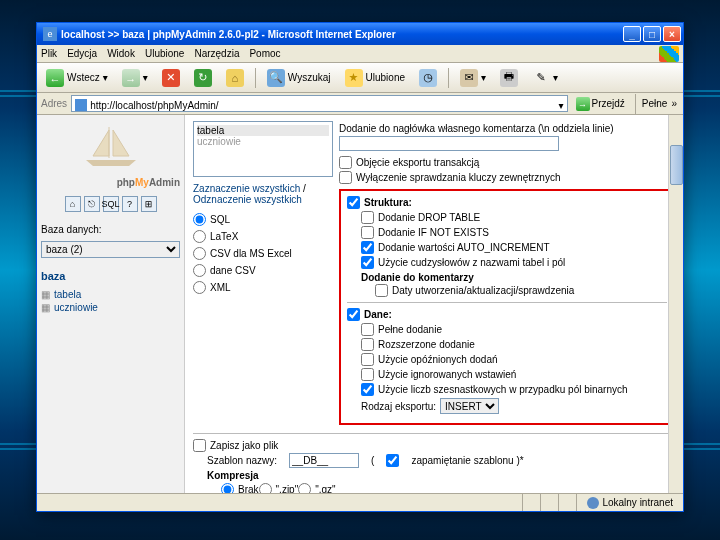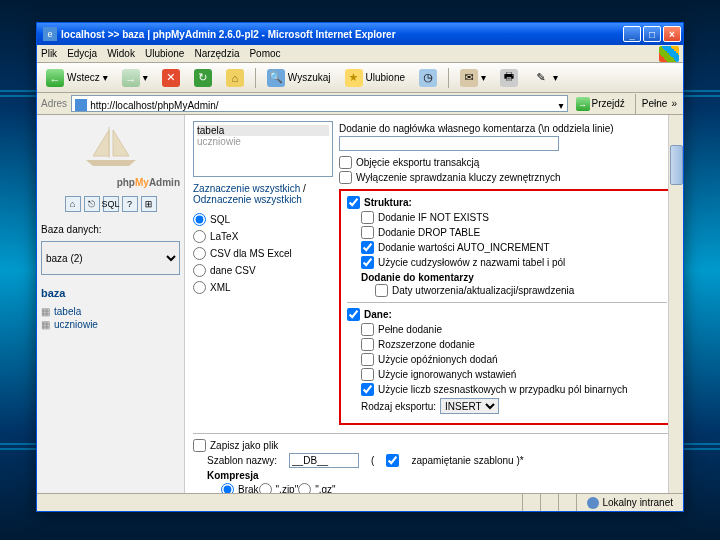--- a/index.html
+++ b/index.html
@@ -39,21 +39,21 @@
 .content{flex:1;display:flex;background:#fff;overflow:hidden}
 .leftpane{width:148px;background:#f1f1f1;border-right:1px solid #ccc;padding:4px;display:flex;flex-direction:column;gap:4px}
 .ship{height:54px;display:flex;align-items:center;justify-content:center}
 .pma-logo{text-align:right;font-size:10px}
 .pma-logo b{color:#666}
 .pma-logo .my{color:#ff9933;font-weight:bold}
 .iconrow{display:flex;justify-content:center;gap:3px;margin:4px 0}
 .iconrow .pico{width:16px;height:16px;border:1px solid #7f9db9;background:#e8f0f8;display:flex;align-items:center;justify-content:center;font-size:9px}
 .sec-lbl{font-size:10px;margin-top:4px}
 .db-select{display:flex;align-items:center;margin-top:2px}
-.db-select select{flex:1;height:34px;border:1px solid #7f9db9;font-size:10px}
+.db-select select{flex:1;height:17px;border:1px solid #7f9db9;font-size:10px}
 .db-title{color:#004080;font-weight:bold;margin-top:8px;font-size:11px}
 .tbl-list{margin-top:2px}
 .tbl-list a{color:#004080;text-decoration:none;display:flex;align-items:center;gap:3px;padding:1px 0}
 .tbl-list .tico2{width:10px;display:inline-block;color:#888}
 .rightpane{flex:1;padding:6px 8px;overflow-y:auto;font-size:10px;color:#000;position:relative}
 .scroll-top{position:absolute;right:0;top:0;bottom:0;width:15px;background:#ece9d8;border-left:1px solid #ccc}
 .scroll-thumb{position:absolute;top:30px;width:13px;left:1px;height:40px;background:linear-gradient(90deg,#c7d8ed,#9ebde0);border:1px solid #7f9db9;border-radius:2px}
 .col-layout{display:flex;gap:6px}
 .col-left{width:140px}
 .col-right{flex:1}
@@ -258,25 +258,25 @@
               </div>
 
       <div class="redbox">
         <div class="grp">
           <div class="chk-row">
                     <input type="checkbox" checked="" style="">
                     <span class="gtitle">Struktura:</span>
                   </div>
           <div class="chk-row" style="margin-left:14px">
                     <input type="checkbox" style="">
+                    <span>Dodanie DROP TABLE</span>
+                  </div>
+          <div class="chk-row" style="margin-left:14px">
+                    <input type="checkbox" style="">
                     <span>Dodanie IF NOT EXISTS</span>
-                  </div>
-          <div class="chk-row" style="margin-left:14px">
-                    <input type="checkbox" style="">
-                    <span>Dodanie DROP TABLE</span>
                   </div>
           <div class="chk-row" style="margin-left:14px">
                     <input type="checkbox" checked="" style="">
                     <span>Dodanie wartości AUTO_INCREMENT</span>
                   </div>
           <div class="chk-row" style="margin-left:14px">
                     <input type="checkbox" checked="" style="">
                     <span>Użycie cudzysłowów z nazwami tabel i pól</span>
                   </div>
           <div class="subt" style="margin-left:14px">Dodanie do komentarzy</div>

